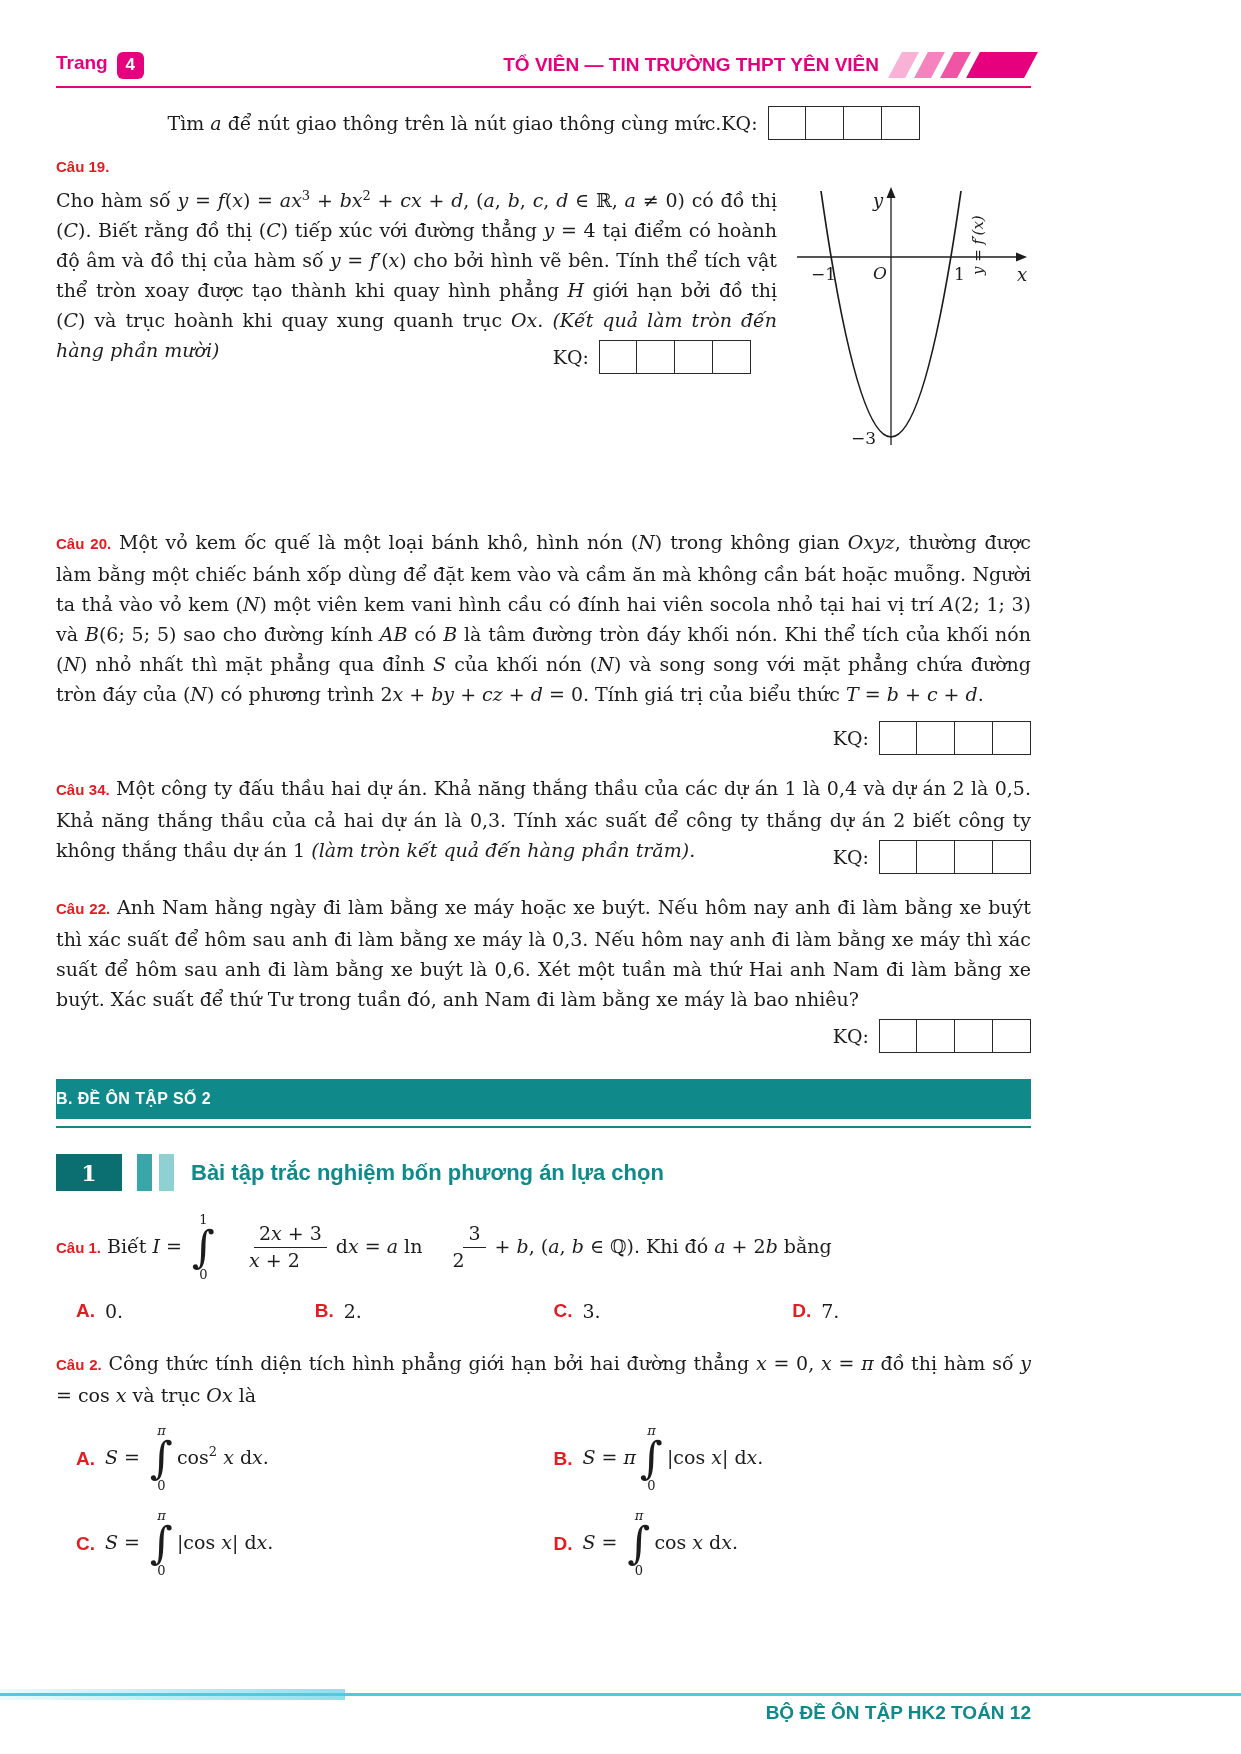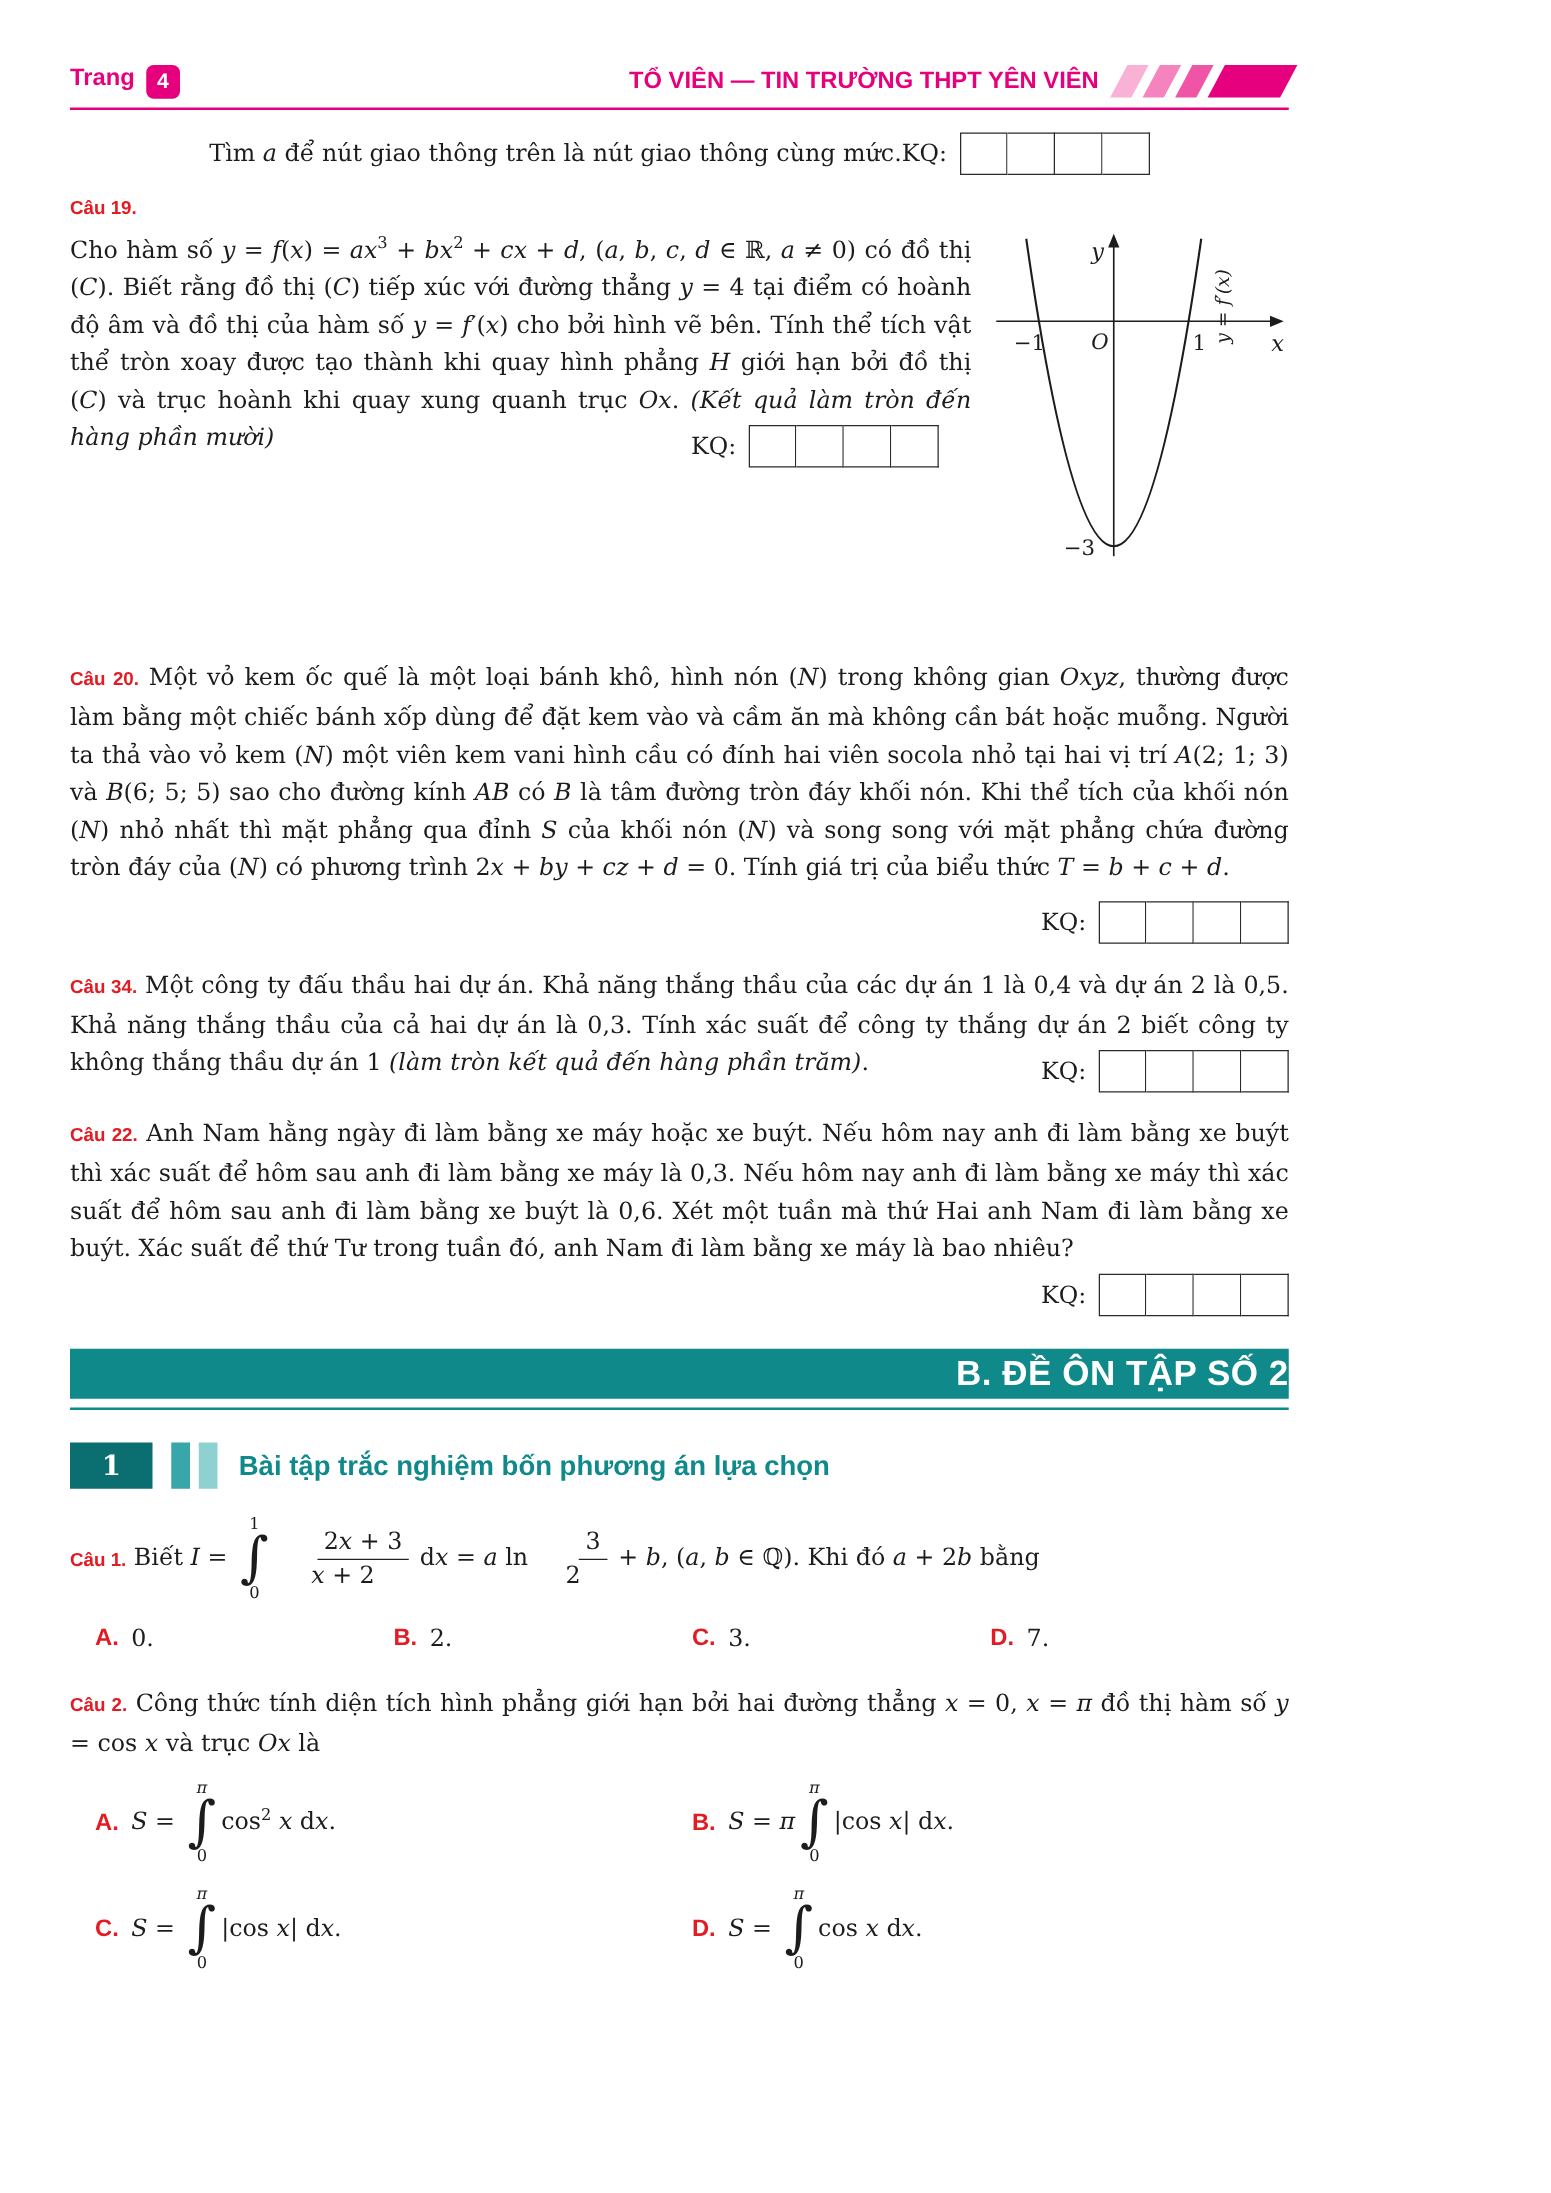--- a/index.html
+++ b/index.html
@@ -52,22 +52,22 @@
   i { font-style:italic; }
   sup { font-size:13px; }
   .bigint { display:inline-flex; flex-direction:column; align-items:center; vertical-align:middle; line-height:1; margin:0 4px; }
   .bigint .ls { font-size:44px; line-height:0.92; }
   .bigint .lt, .bigint .lb { font-size:13px; line-height:1.1; }
   .frac { display:inline-flex; flex-direction:column; vertical-align:middle; text-align:center; line-height:1.25; margin:0 3px; }
   .frac .fn { border-bottom:1.2px solid #222; padding:0 5px 1px;margin-left:32px; }
   .frac .fd { padding:1px 5px 0; }
 
   
-  .banner { margin-top:26px; height:40px; background:var(--teal); color:#fff; display:flex; align-items:center; justify-content:flex-end;
-            font-family:"Liberation Sans", sans-serif; font-weight:bold; font-size:28px; letter-spacing:0.4px; }
+  .banner { margin-top:26px; height:40px; background:var(--teal); color:#fff; display:flex; align-items:center; justify-content:flex-start;
+            font-family:"Liberation Sans", sans-serif; font-weight:bold; font-size:16px; letter-spacing:0.4px; }
   .banner-rule { margin-top:7px; height:2px; background:var(--teal); }
 
   .part-head { margin-top:26px; display:flex; align-items:center; }
   .part-num { width:66px; height:37px; background:var(--teal_dark); color:#fff; display:flex; align-items:center; justify-content:center;
               font-weight:bold; font-size:22px; }
   .part-bars { display:flex; gap:7px; margin-left:15px; }
   .bar { width:15px; height:37px; }
   .bar1 { background:#39a7a9; }
   .bar2 { background:#8fd0d1; }
   .part-title { margin-left:17px; color:var(--teal); font-family:"Liberation Sans", sans-serif; font-weight:bold; font-size:22px; }
@@ -290,14 +290,19 @@
                 <span class="lt"><i>π</i></span>
                 <span class="ls">∫</span>
                 <span class="lb">0</span>
               </span>cos <i>x</i> d<i>x</i>.</span>
         </div>
       </div>
     </section>
 
   </main>
 
+  <footer class="ftr">
+    <div class="ftr-accent"></div>
+    <div class="ftr-line"></div>
+    <div class="ftr-text">BỘ ĐỀ ÔN TẬP HK2 TOÁN 12</div>
+  </footer>
 
 </div>
 
 </body></html>

